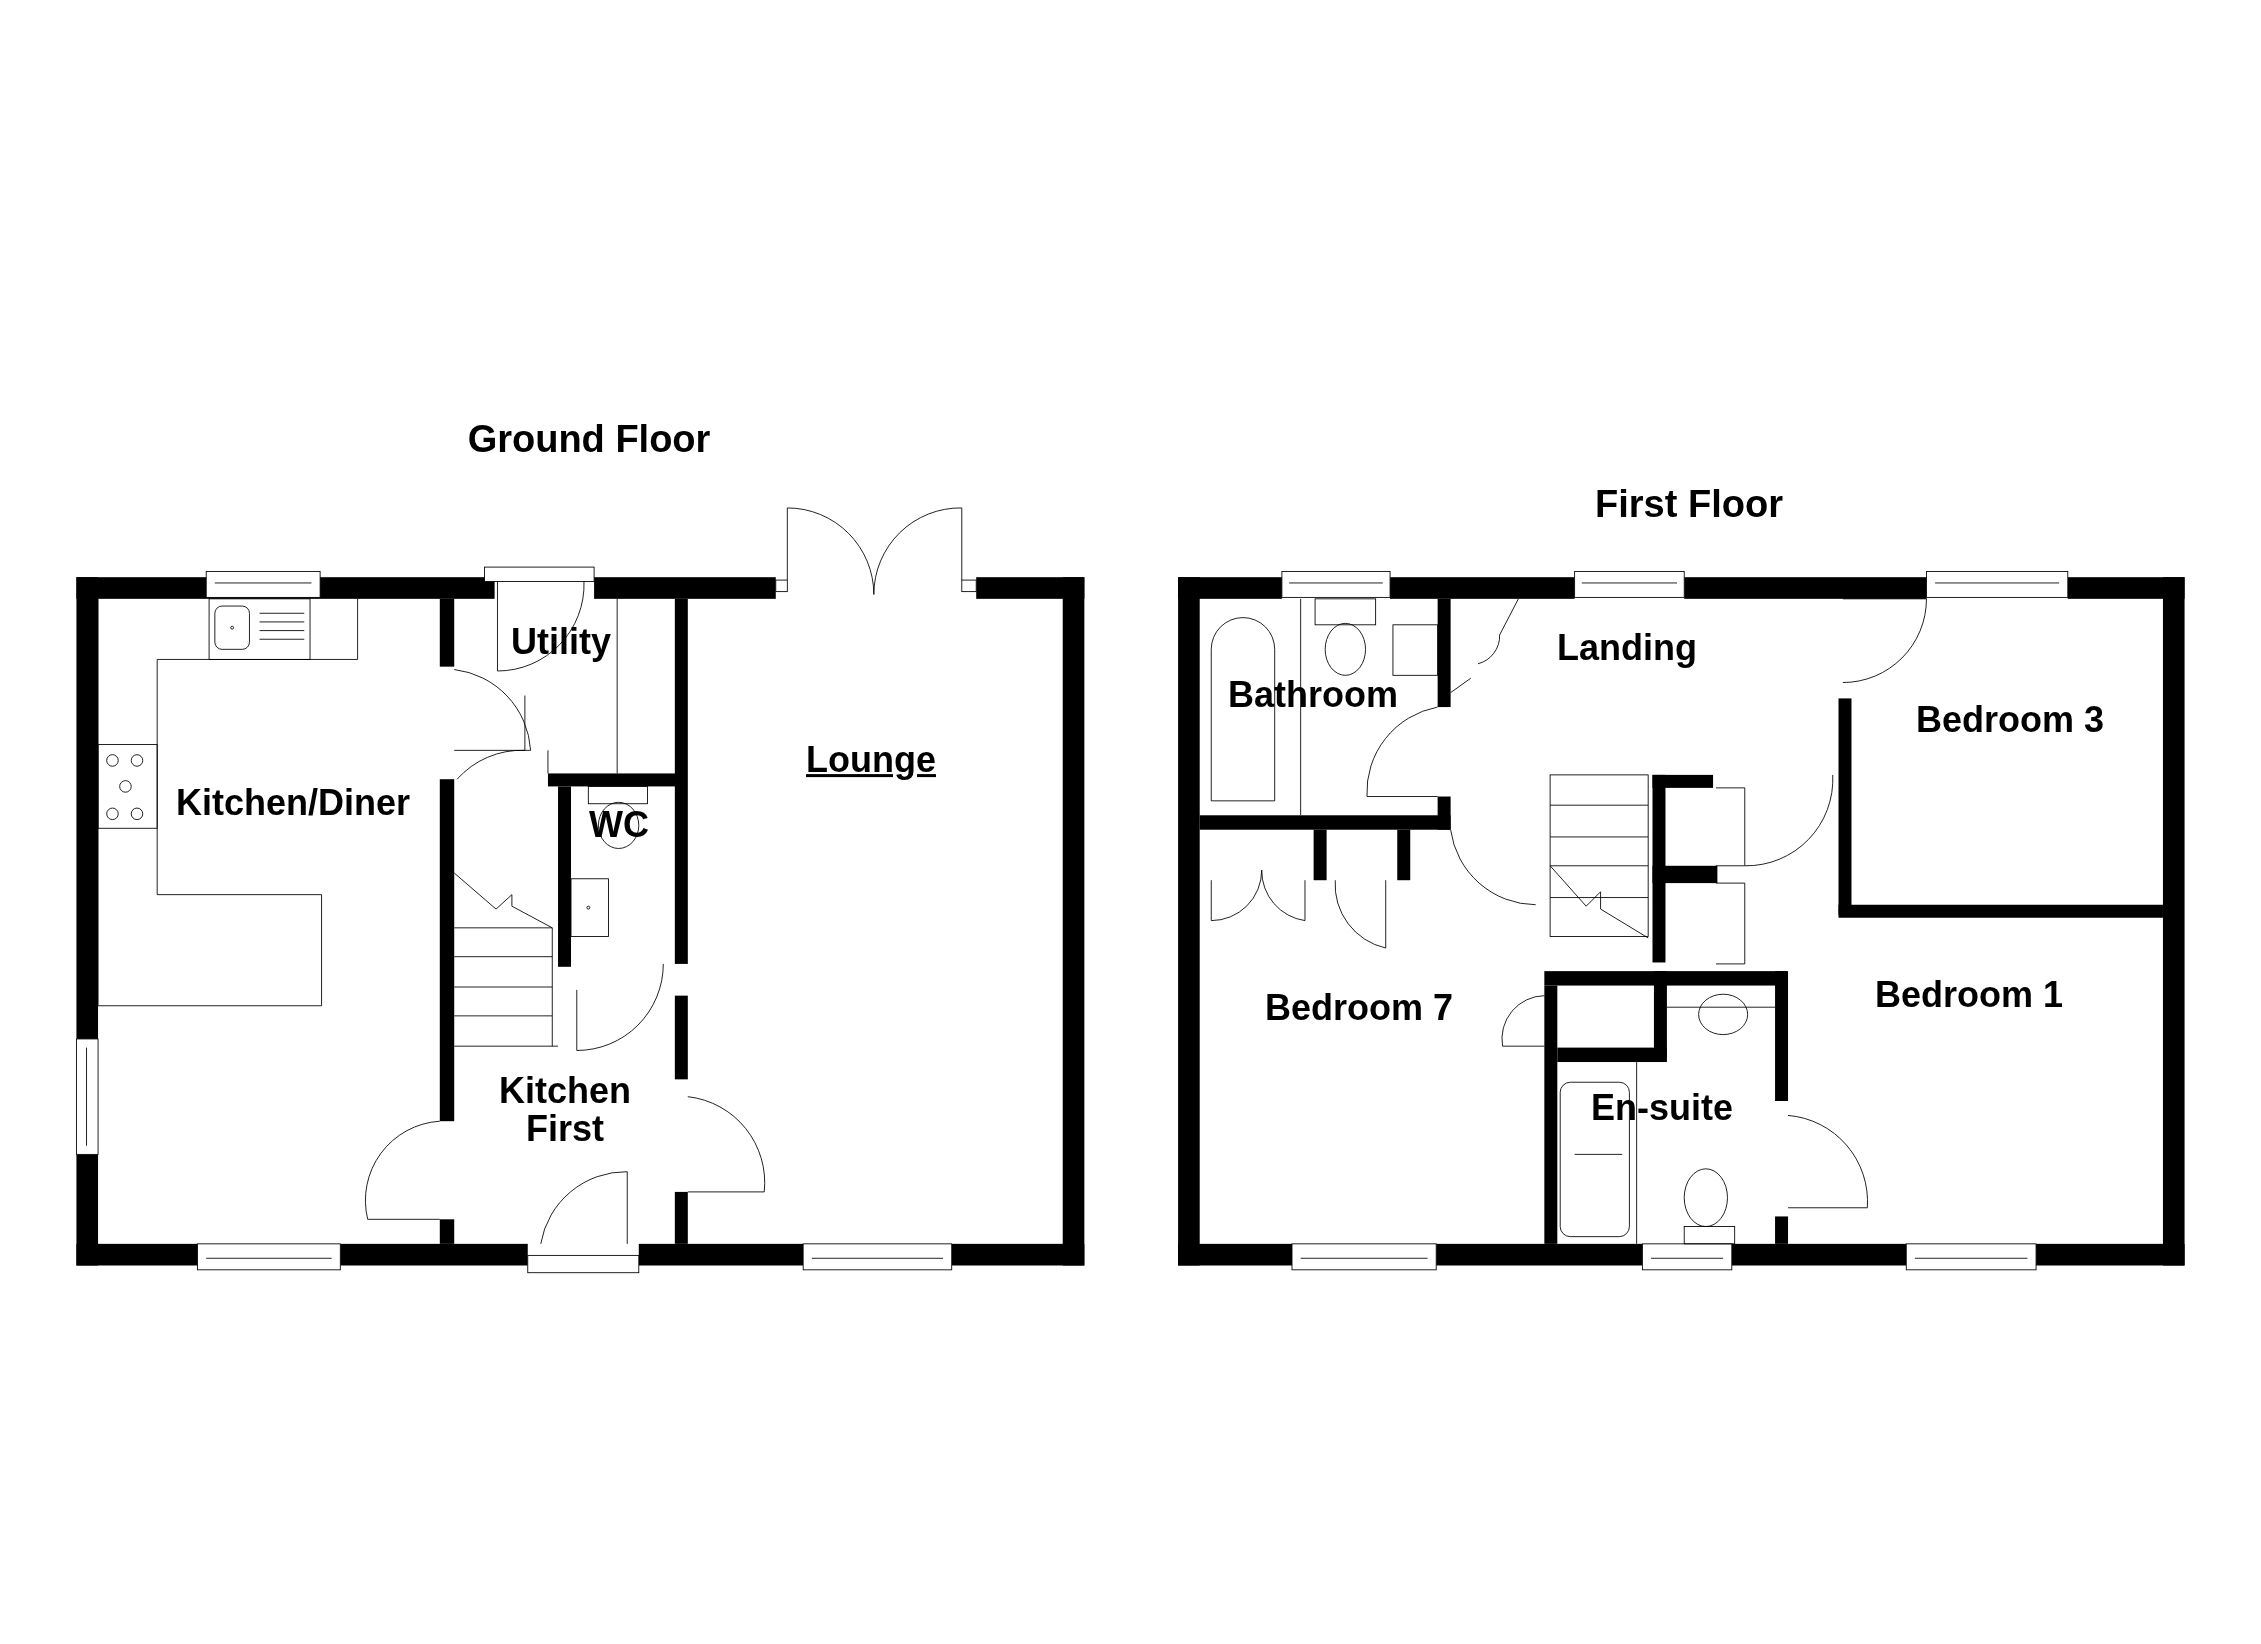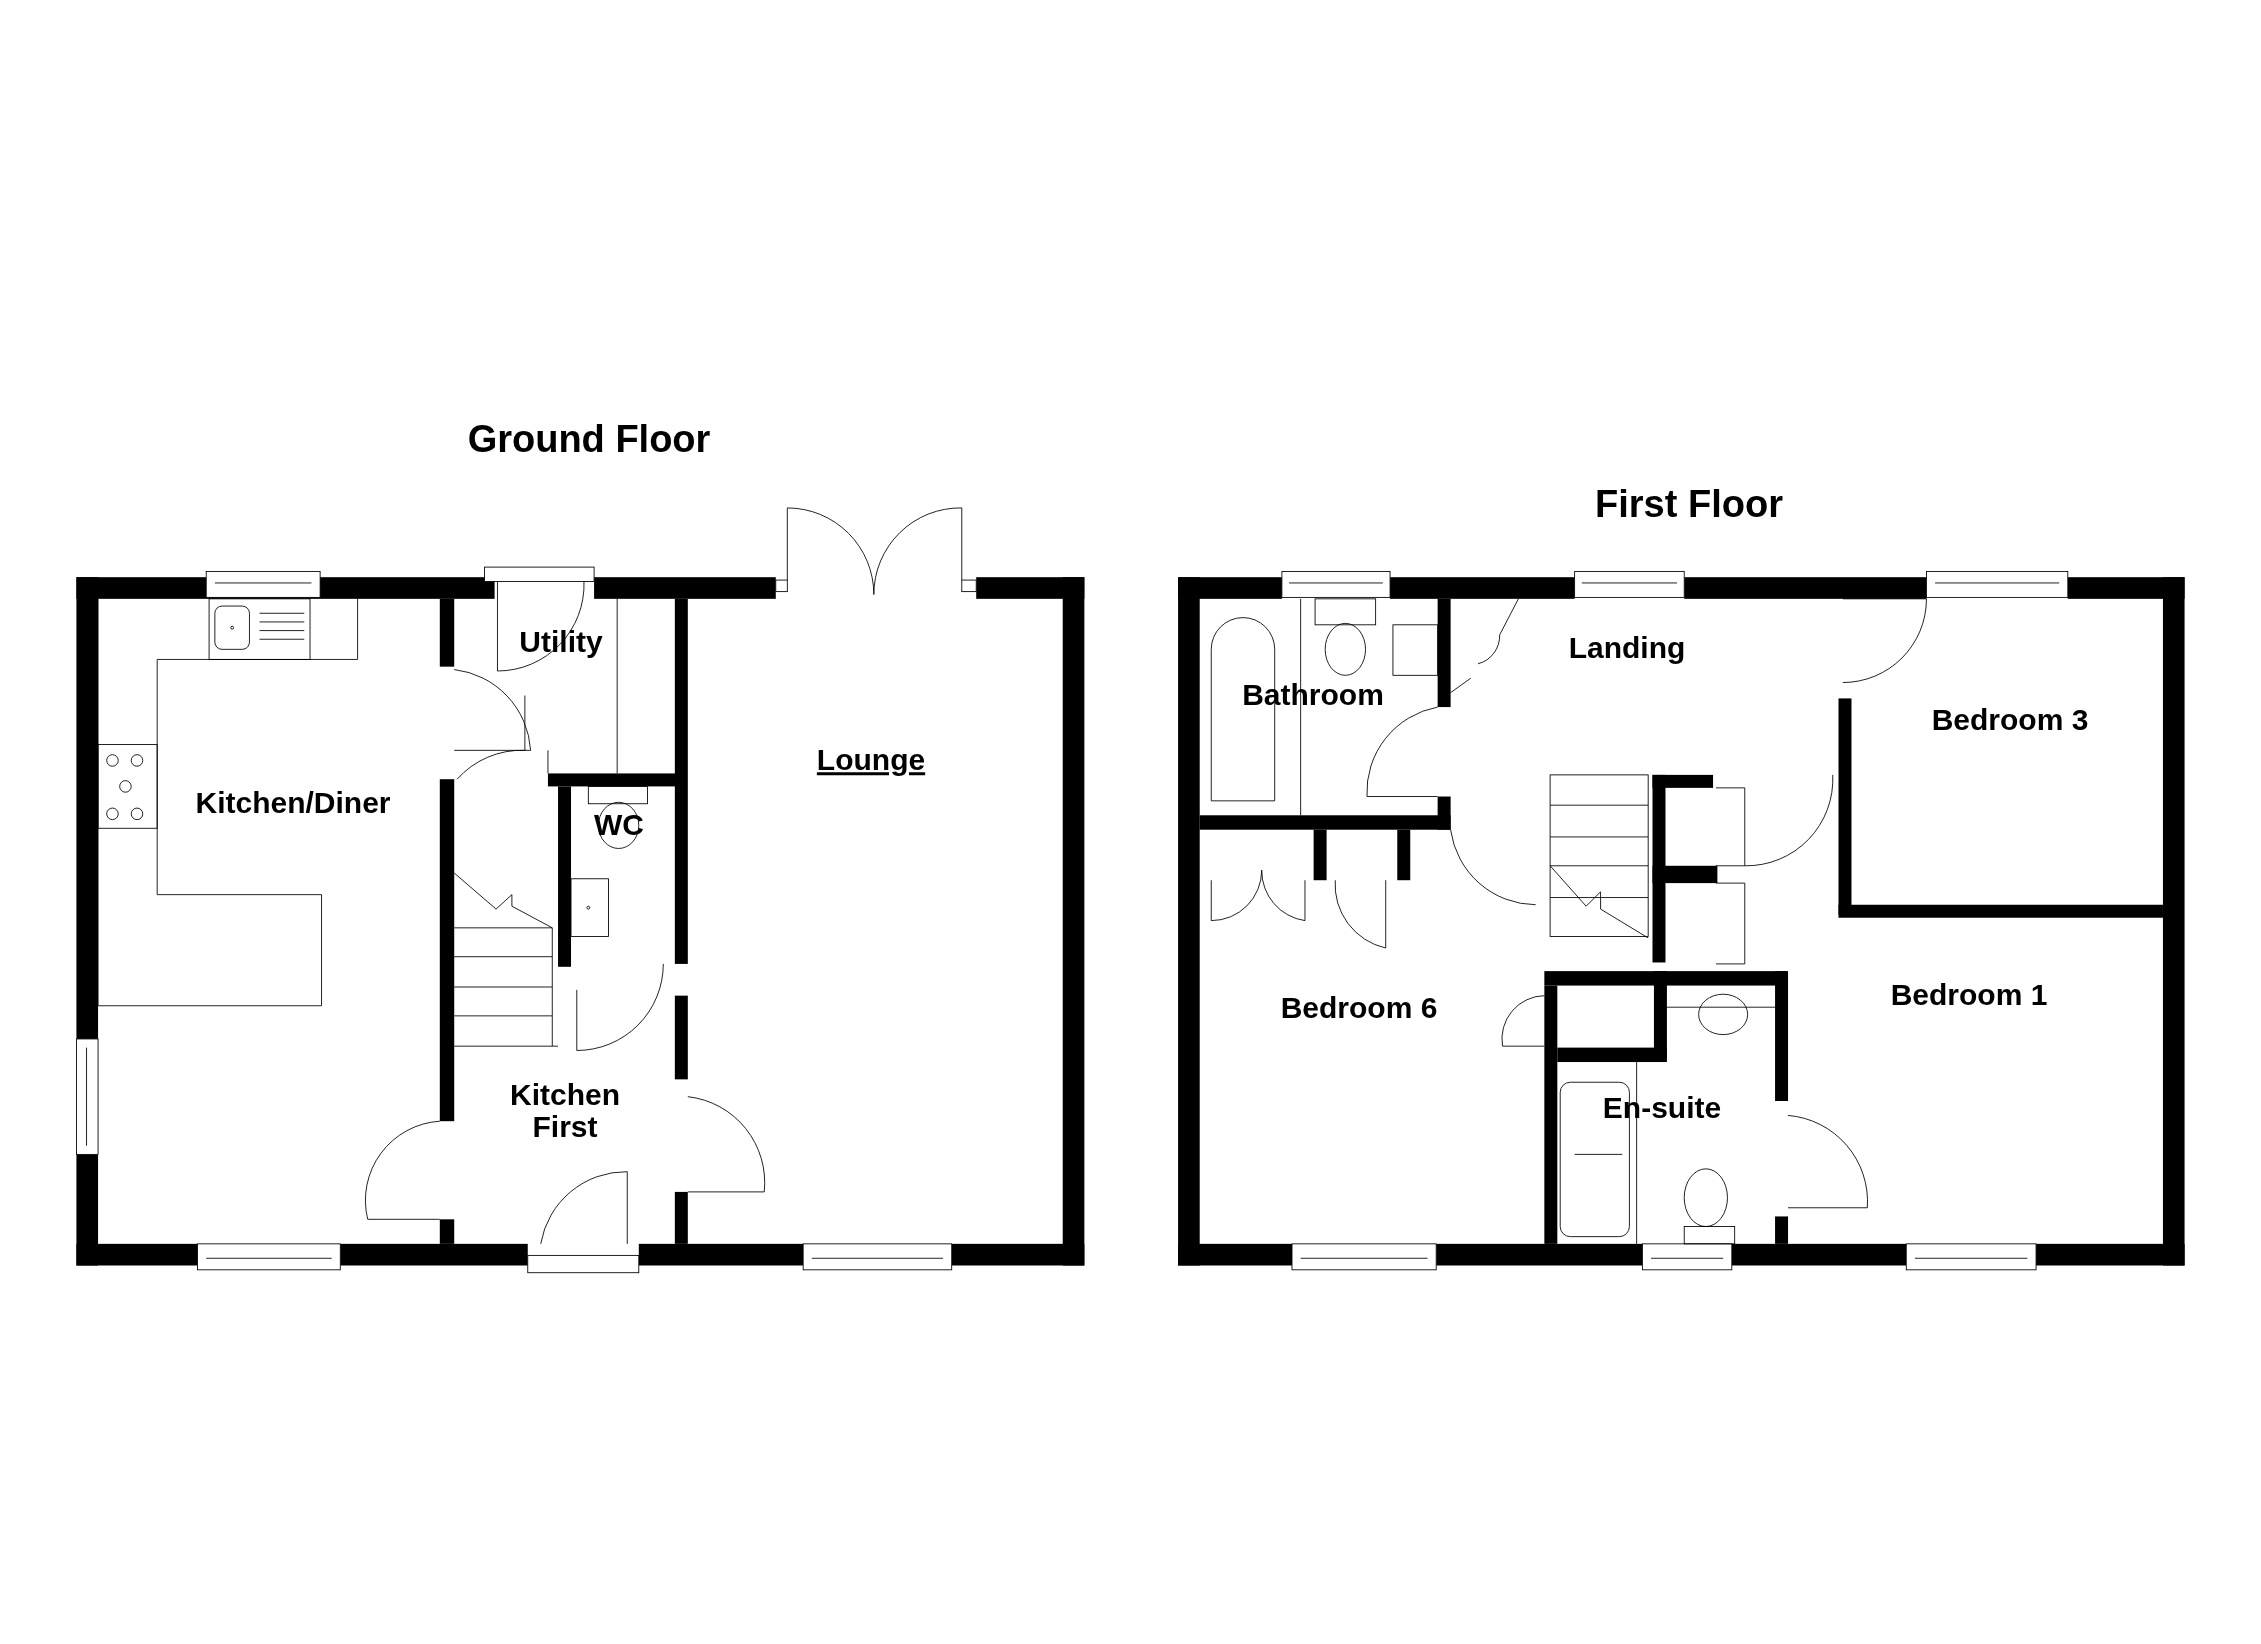--- a/index.html
+++ b/index.html
@@ -3,21 +3,21 @@
 <meta charset="utf-8">
 <style>
   html, body { margin: 0; padding: 0; background: #ffffff; }
   body { width: 2261px; height: 1645px; position: relative; overflow: hidden; font-family: "Liberation Sans", sans-serif; }
   #plan { position: absolute; left: 0; top: 0; width: 2261px; height: 1645px; }
   .wall { fill: #000000; }
   .line { fill: none; stroke: #000000; stroke-width: 0.6; }
   .fix { fill: #ffffff; stroke: #000000; stroke-width: 0.6; }
   .label { position: absolute; font-family: "Liberation Sans", sans-serif; font-weight: bold; color: #000000; text-align: center; line-height: 1.05; white-space: nowrap; transform: translate(-50%, -50%); }
   .title { font-size: 38px; margin-left: 12px; }
-  .room { font-size: 30px; }
+  .room { font-size: 36px; }
 </style>
 </head>
 <body>
 
 <svg id="plan" viewBox="0 0 1568 1140" preserveAspectRatio="none" xmlns="http://www.w3.org/2000/svg">
 
   <g>
 
     <g>
       <rect class="wall" x="53" y="400" width="290" height="15"></rect>
@@ -214,16 +214,16 @@
 <div class="label room" style="left:619px; top:825px;">WC</div>
 <div class="label room" style="left:871px; top:760px;text-decoration:underline;">Lounge</div>
 <div class="label room" style="left:565px; top:1110px;">
   <div>Kitchen</div>
   <div>First</div>
 </div>
 
 <div class="label room" style="left:1313px; top:695px;">Bathroom</div>
 <div class="label room" style="left:1627px; top:648px;">Landing</div>
 <div class="label room" style="left:2010px; top:704px;margin-top:16px;">Bedroom 3</div>
-<div class="label room" style="left:1359px; top:1008px;">Bedroom 6</div>
+<div class="label room" style="left:1359px; top:1008px;">Bedroom 7</div>
 <div class="label room" style="left:1969px; top:995px;">Bedroom 1</div>
 <div class="label room" style="left:1662px; top:1108px;">En-suite</div>
 
 
 </body></html>

